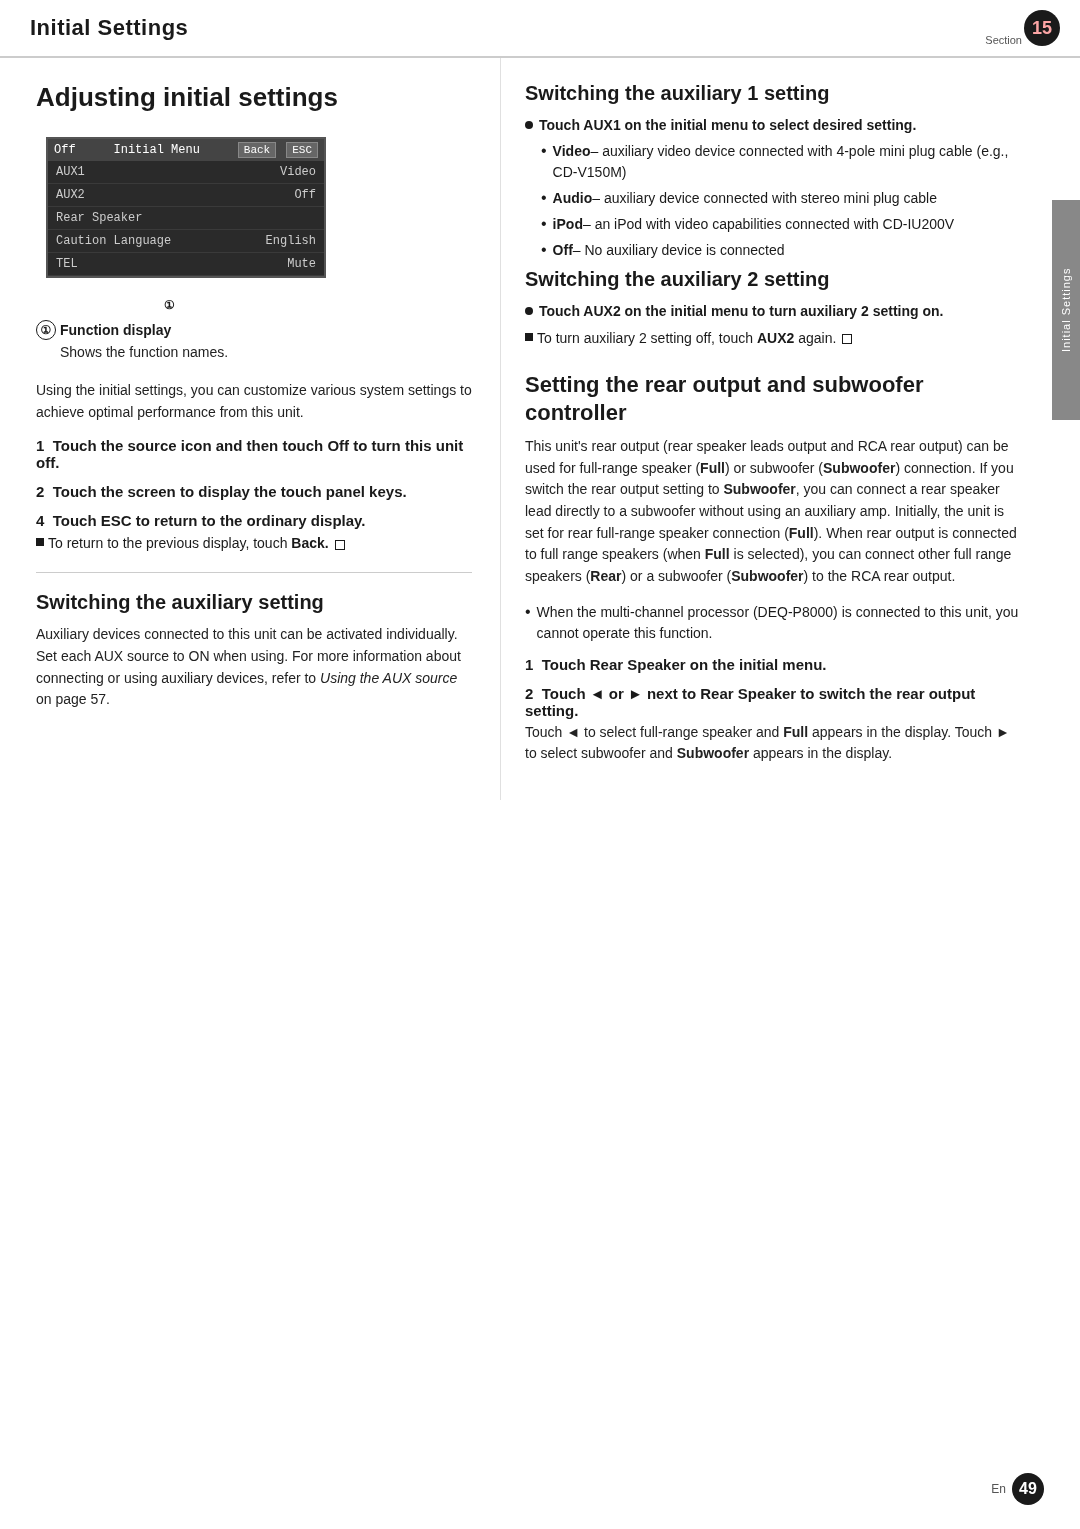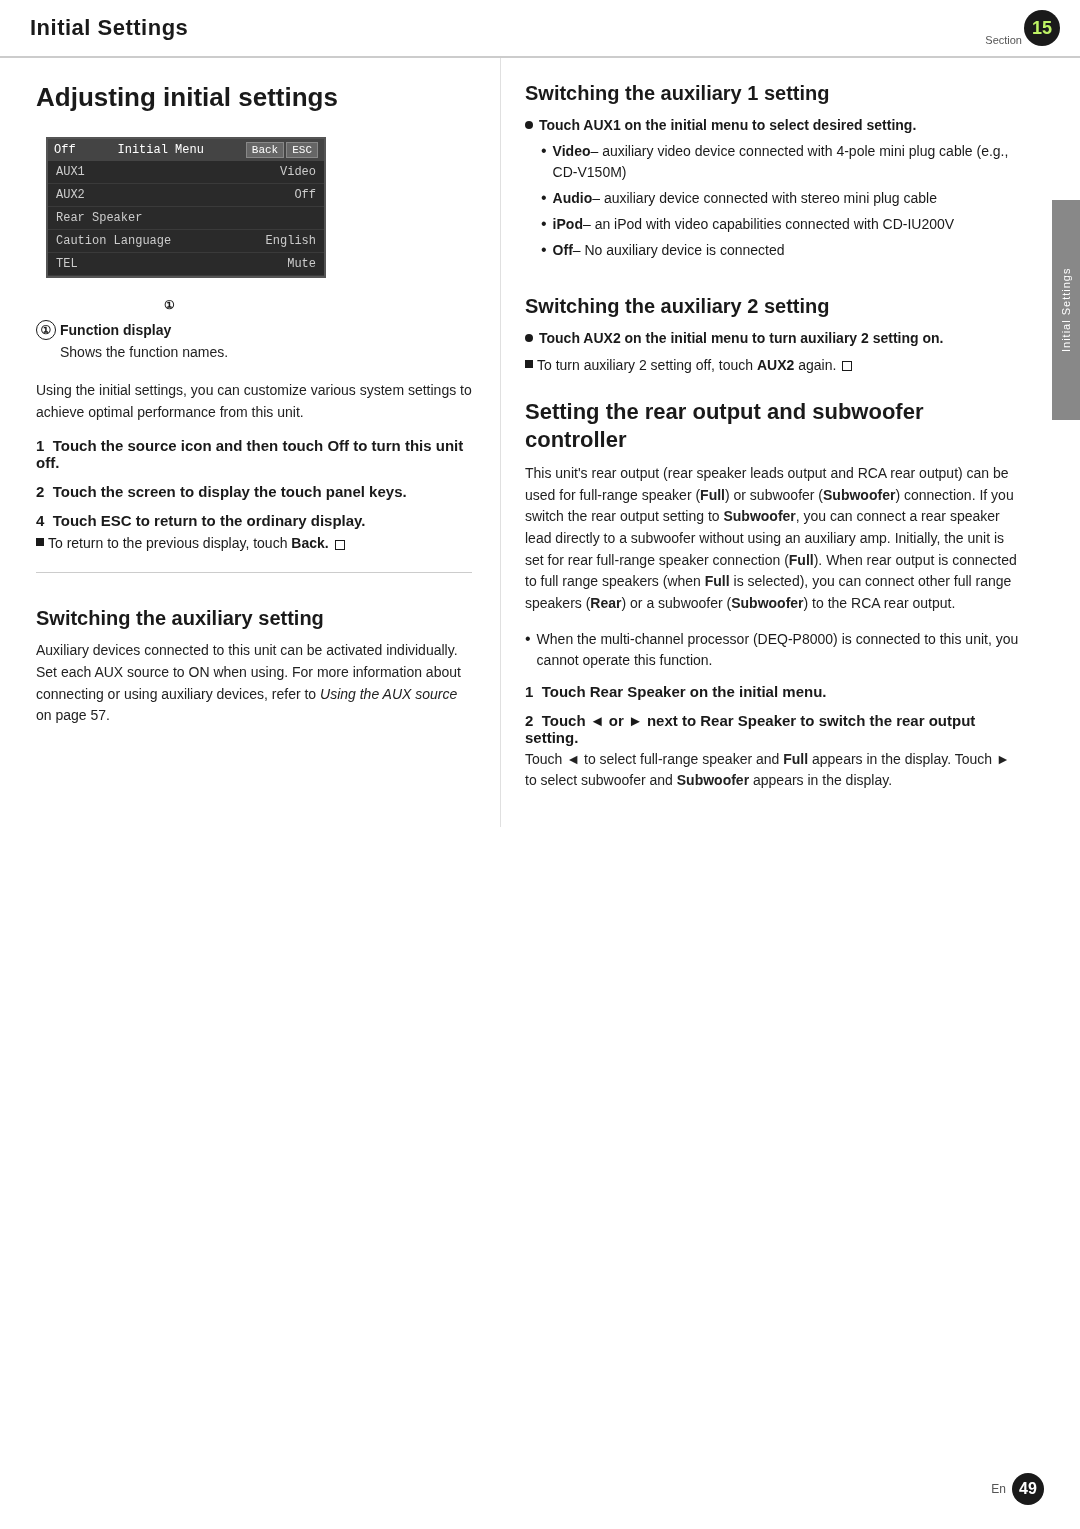--- a/index.html
+++ b/index.html
@@ -44,21 +44,21 @@
       gap: 2px;
     }
 
     .section-label {
       font-size: 11px;
       color: #555;
     }
 
     .section-number {
       background: #1a1a1a;
-      color: #bef264;
+      color: #fca5a5;
       font-size: 18px;
       font-weight: bold;
       border-radius: 50%;
       width: 36px;
       height: 36px;
       display: flex;
       align-items: center;
       justify-content: center;
     }
 
@@ -138,21 +138,21 @@
       color: #1a1a1a;
       margin-bottom: 14px;
       line-height: 1.2;
     }
 
     .sub-heading {
       font-size: 20px;
       font-weight: bold;
       color: #1a1a1a;
       margin-bottom: 10px;
-      margin-top: 34px;
+      margin-top: 7px;
     }
 
     
     .menu-mockup {
       background: #2a2a2a;
       border: 2px solid #555;
       width: 280px;
       margin: 10px 0 16px 10px;
       font-family: 'Courier New', monospace;
       font-size: 13px;
@@ -163,21 +163,21 @@
       justify-content: space-between;
       align-items: center;
       background: #444;
       padding: 3px 6px;
       color: #fff;
       font-size: 12px;
     }
 
     .menu-top-bar .menu-buttons {
       display: flex;
-      gap: 2px;
+      gap: 10px;
       align-items: flex-end;
     }
 
     .menu-btn {
       background: #666;
       color: #fff;
       padding: 1px 5px;
       font-size: 11px;
       border: 1px solid #888;
     }

